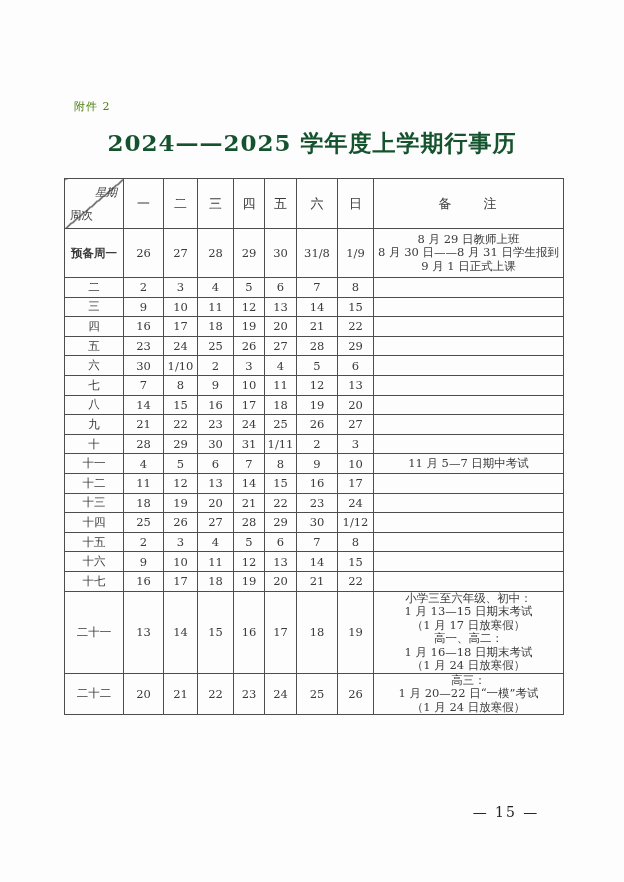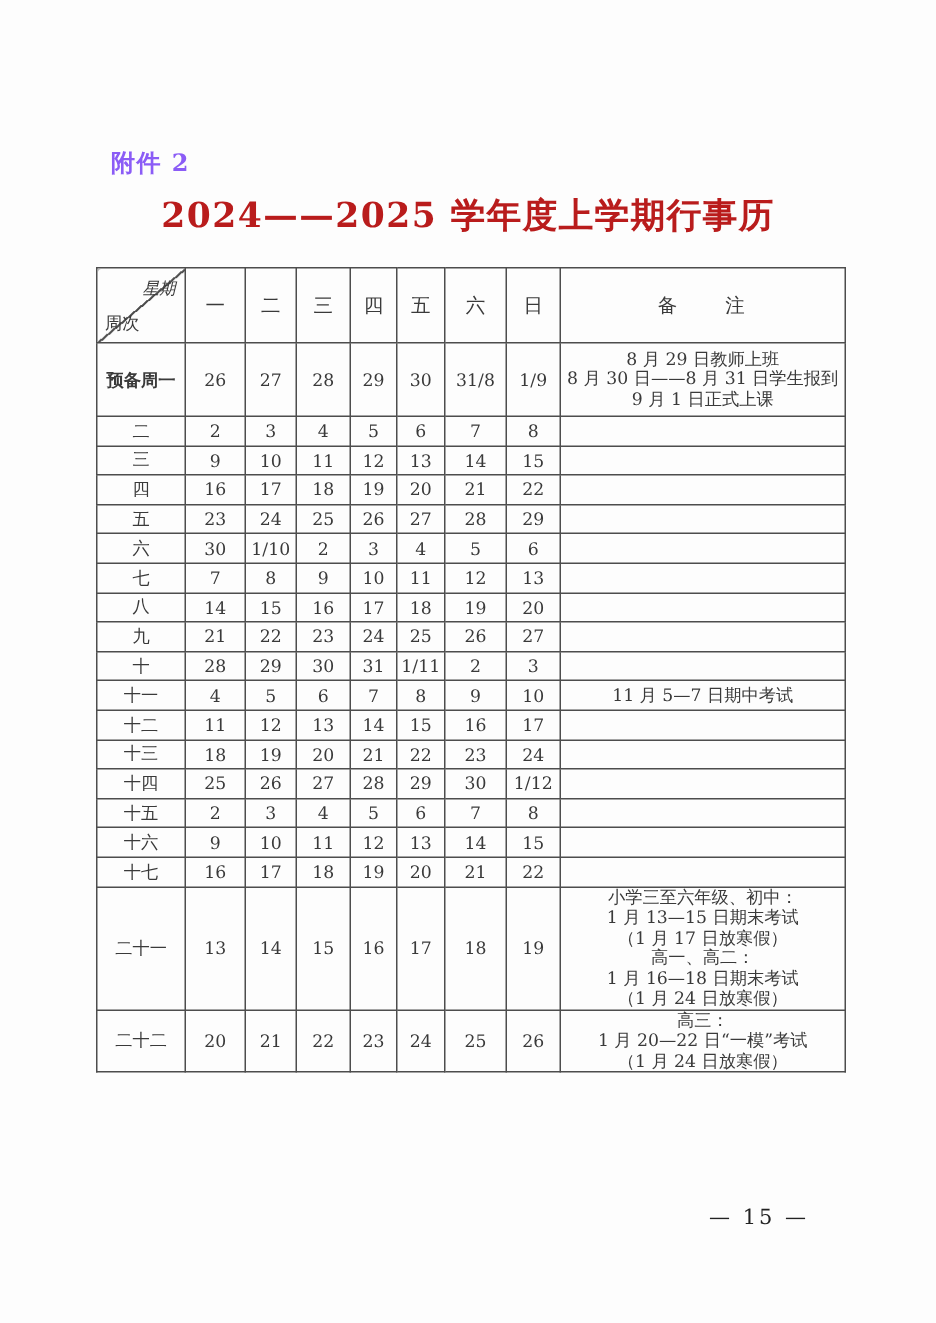--- a/index.html
+++ b/index.html
@@ -14,35 +14,35 @@
     margin: 0 auto;
     background: #fdfdfd;
     font-family: "DejaVu Serif", "Liberation Serif", serif;
     color: #333;
     overflow: hidden;
   }
   .attachment {
     position: absolute;
     left: 74px;
     top: 99px;
-    font-size: 16px;
-    font-weight: bold;
-    color: #8b5cf6;
+    font-size: 11px;
+    font-weight: normal;
+    color: #4d7c0f;
     letter-spacing: 1px;
   }
   .doc-title {
     position: absolute;
     left: 0;
     right: 0;
     top: 128px;
     margin: 0;
     text-align: center;
     font-size: 23px;
     font-weight: bold;
-    color: #b91c1c;
+    color: #14532d;
     letter-spacing: 1px;
   }
   table.calendar {
     position: absolute;
     left: 64px;
     top: 178px;
     width: 499px;
     border-collapse: collapse;
     table-layout: fixed;
   }

